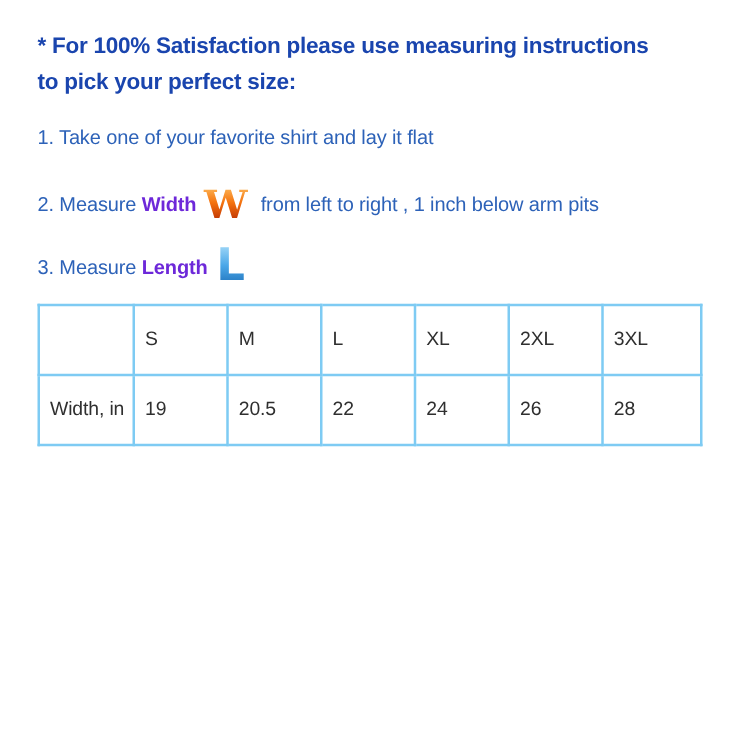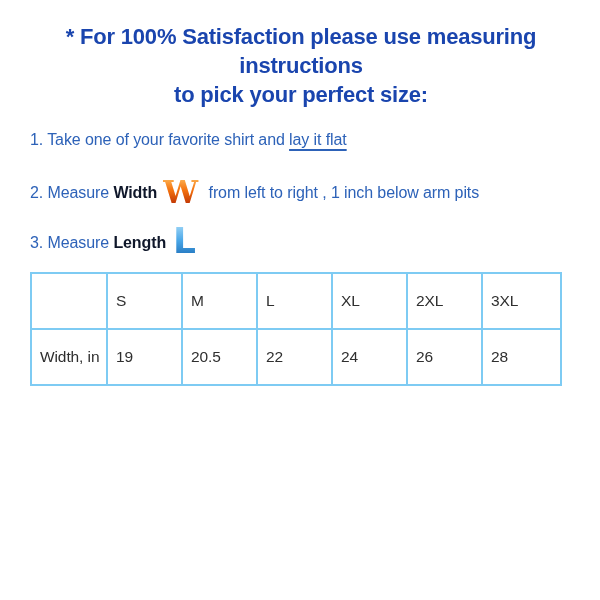--- a/index.html
+++ b/index.html
@@ -13,40 +13,38 @@
   }
   .page {
     box-sizing: border-box;
     width: 600px;
     height: 600px;
     padding: 22px 28px 0 30px;
     background: #ffffff;
   }
   .intro {
     margin: 0 0 20px 0;
-    font-size: 22px;
+    font-size: 18px;
     font-weight: bold;
     color: #1a45ae;
     line-height: 29px;
     letter-spacing: -0.2px;
-    text-align: center;
   }
   .intro .line { display: block; }
   .step {
     color: #2d62b8;
     font-size: 16px;
     line-height: 22px;
     letter-spacing: -0.1px;
   }
-  .step b { color: #0f172a; margin-top: 10px; }
+  .step b { color: #6d28d9; margin-top: 10px; }
   .step1 { margin: 0 0 19px 0; }
   .step2 { margin: 0 0 8px 0; }
   .step3 { margin: 0 0 12px 0; }
   .underlined {
-    text-decoration: underline;
     text-decoration-thickness: 2px;
     text-underline-offset: 4px;
   }
   .letter-icon {
     vertical-align: -12px;
     margin: 0 5px;
   }
   .line2 { display: block; }
   table.size-table {
     border-collapse: collapse;

